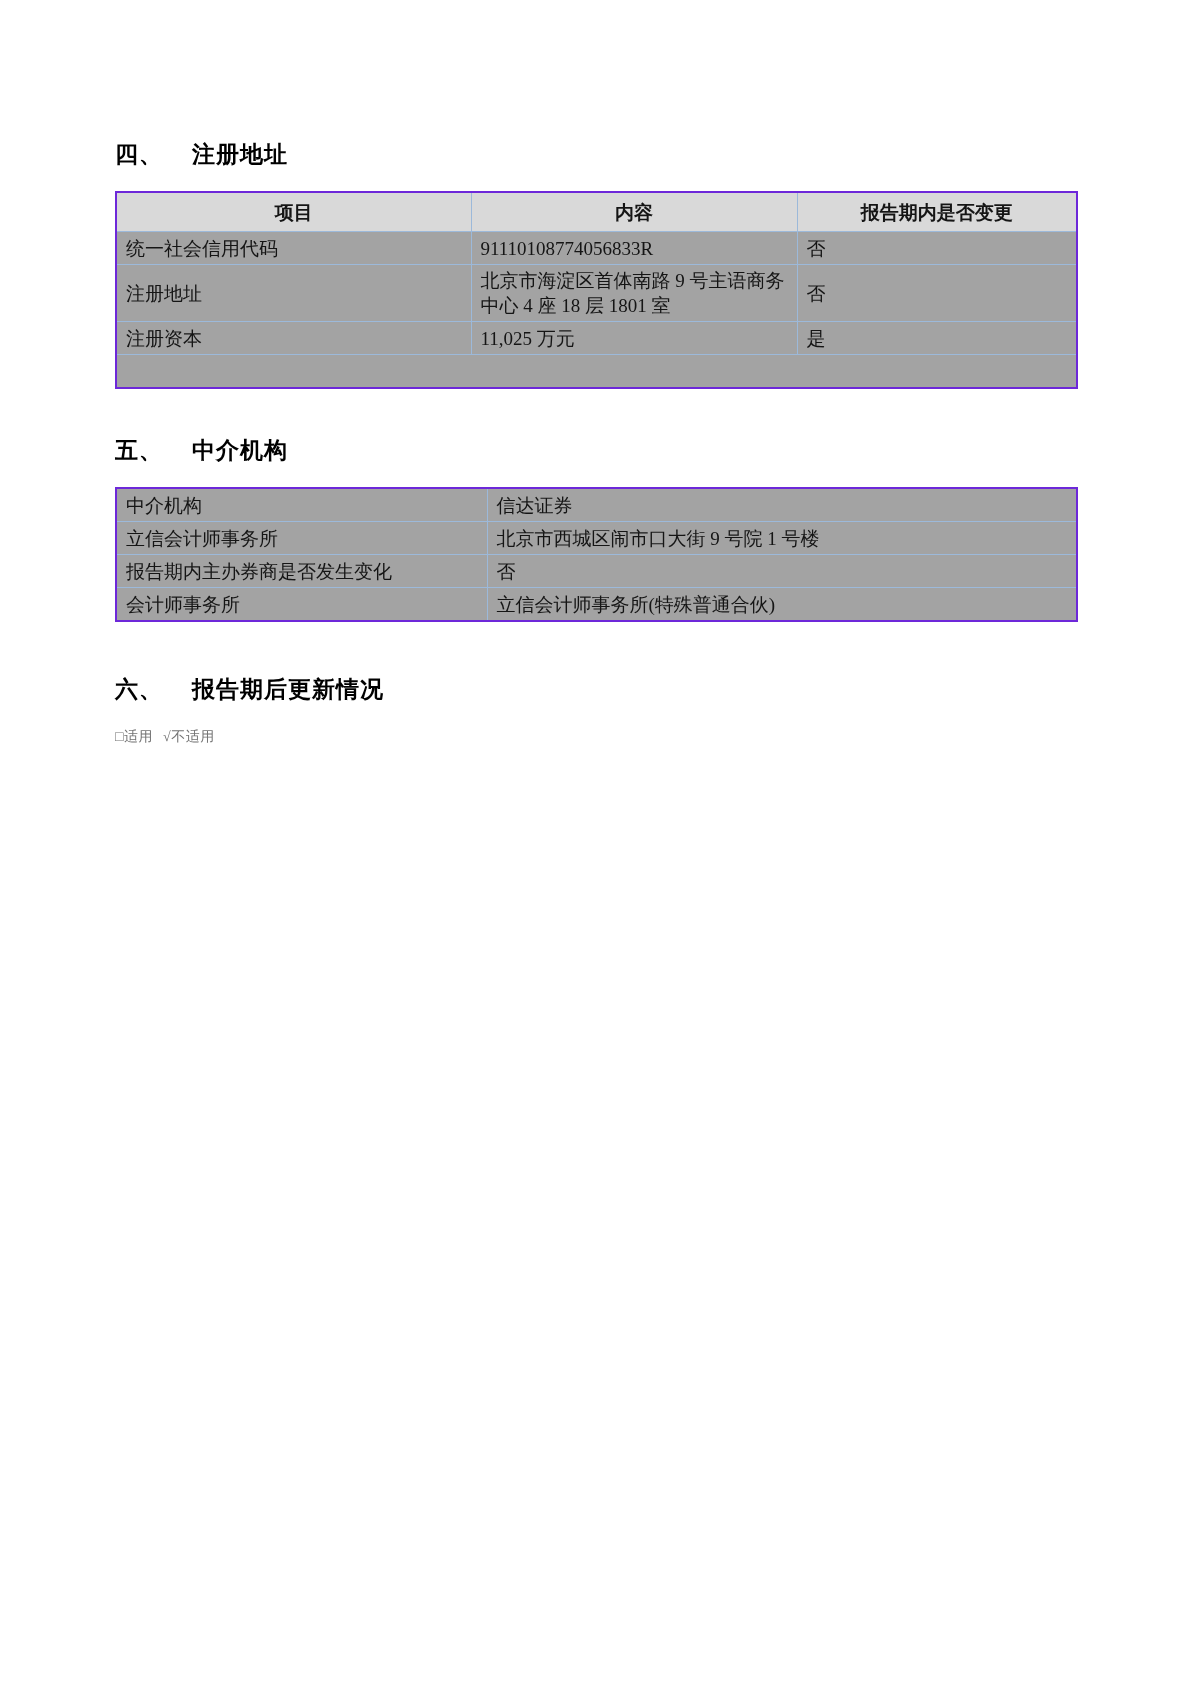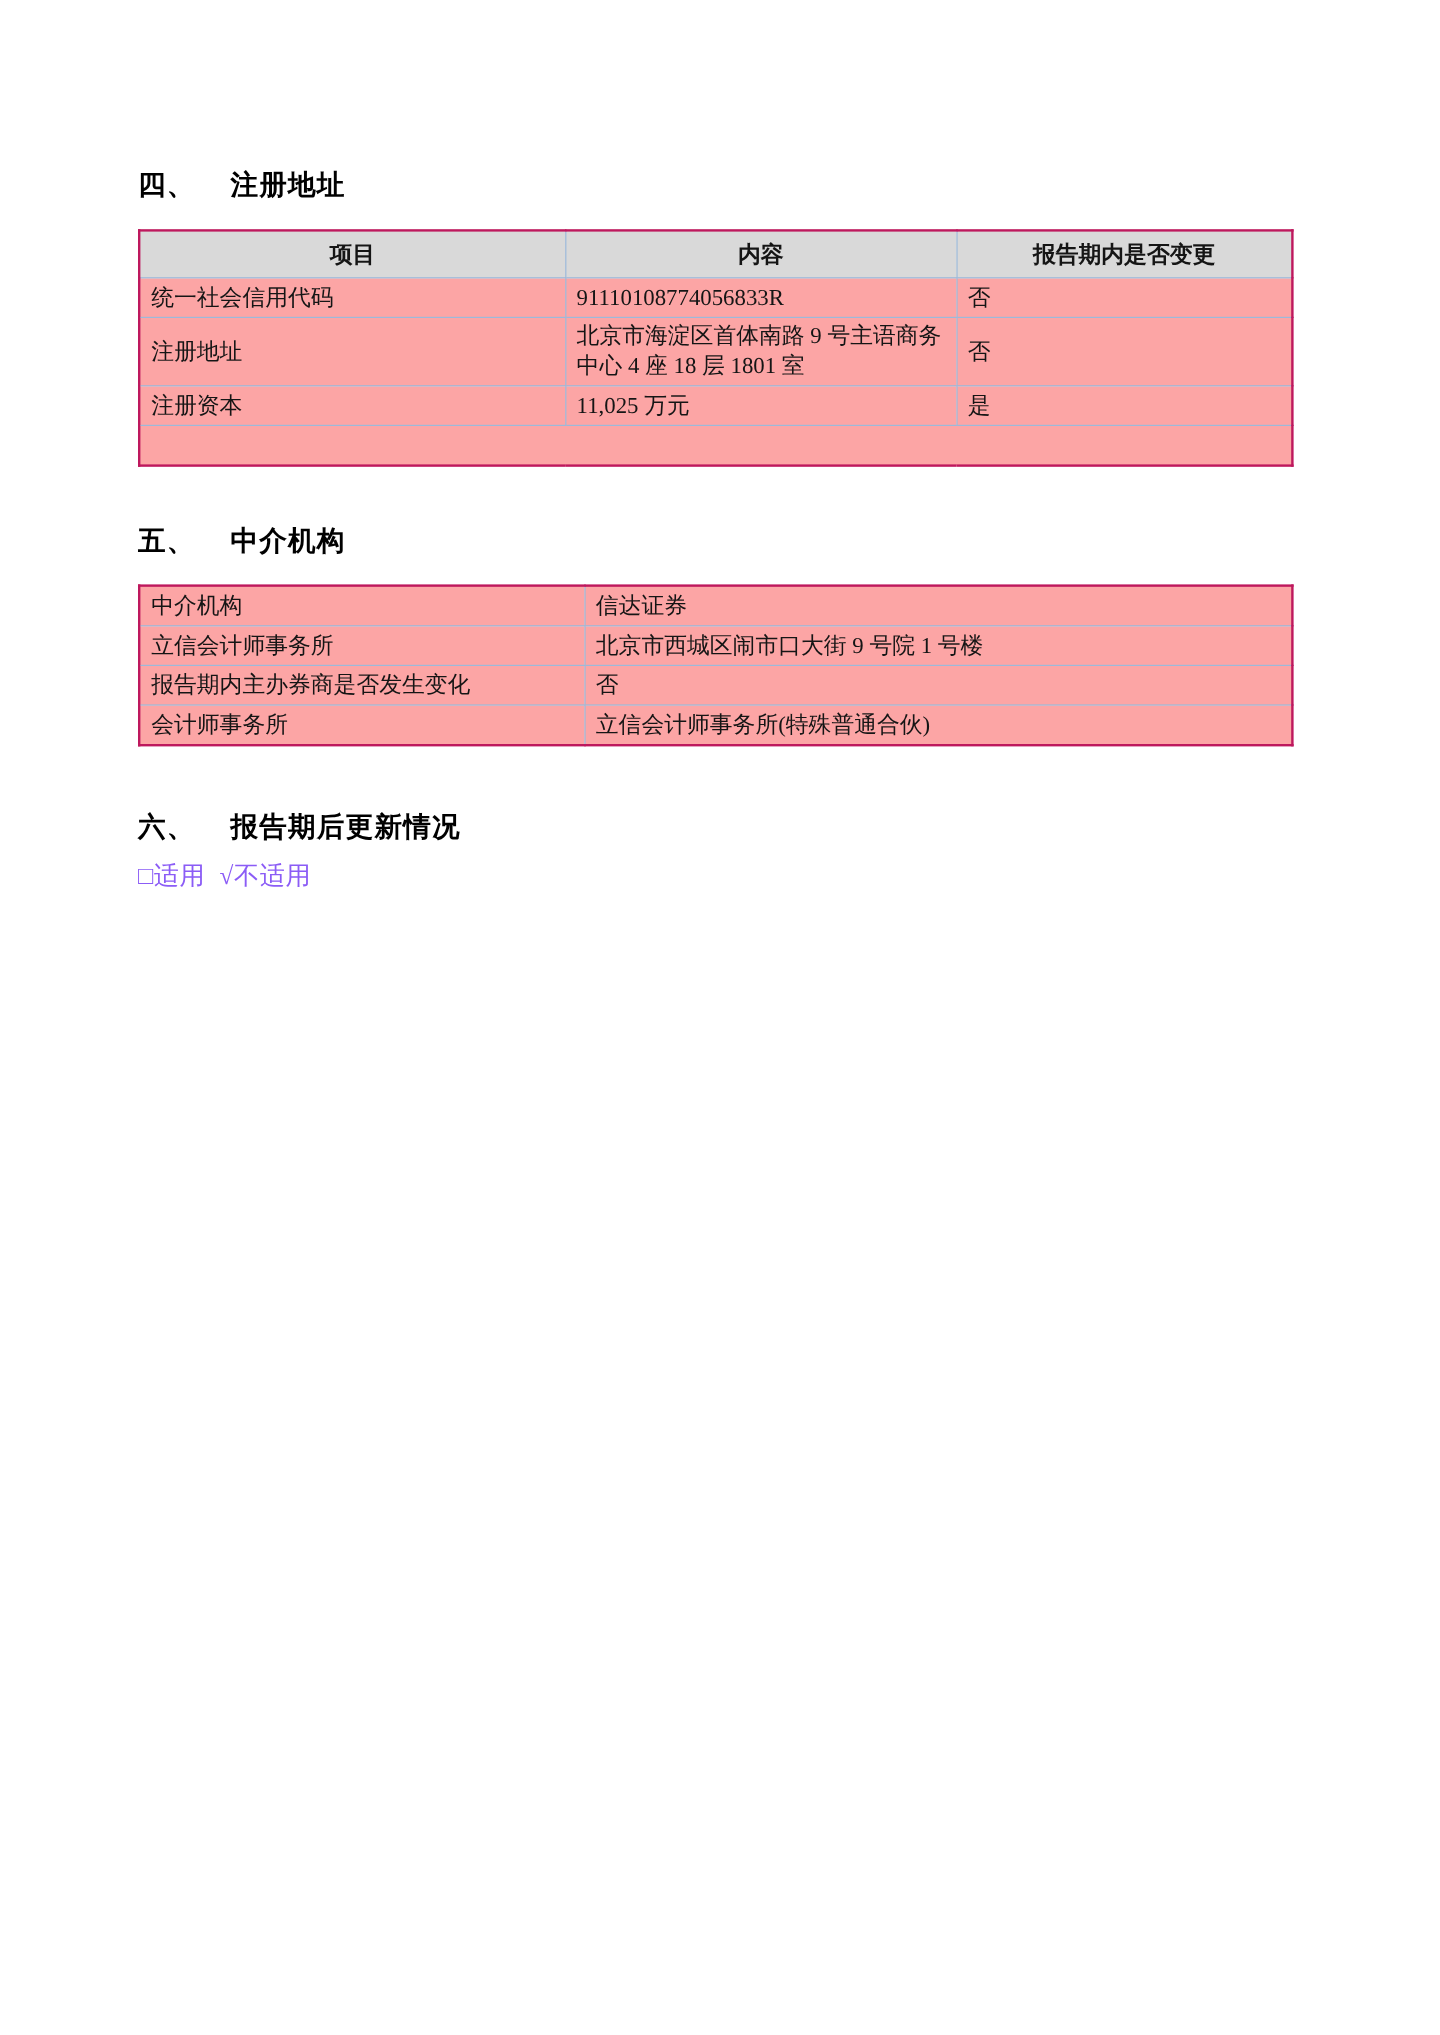--- a/index.html
+++ b/index.html
@@ -34,49 +34,49 @@
   }
   .heading-4 { margin-top: 139px; }
   .heading-5 { margin-top: 46px; }
   .heading-6 { margin-top: 52px; }
 
   table.doc-table {
     border-collapse: collapse;
     table-layout: fixed;
     width: 961px;
     margin-top: 21px;
-    border: 2px solid #be185d;
+    border: 2px solid #6d28d9;
   }
   table.doc-table th,
   table.doc-table td {
     border: 1px solid #9cb9da;
     font-size: 19px;
     line-height: 25px;
     padding: 3px 9px;
     vertical-align: middle;
     word-break: break-all;
   }
   table.doc-table th {
     background: #d9d9d9;
     text-align: center;
     font-weight: bold;
     height: 32px;
   }
   table.doc-table td {
     height: 26px;
-    background: #fca5a5;
+    background: #a3a3a3;
     margin-top: 20px;
   }
   td.empty-row {
     height: 24px;
   }
   .applicability {
-    margin-top: 11px;
-    font-size: 21px;
-    color: #8b5cf6;
+    margin-top: 23px;
+    font-size: 14px;
+    color: #737373;
     letter-spacing: 0.5px;
   }
   .applicability span { margin-right: 6px; }
 </style>
 </head>
 <body>
 
 <div class="content">
 
   <div class="section-heading heading-4">

